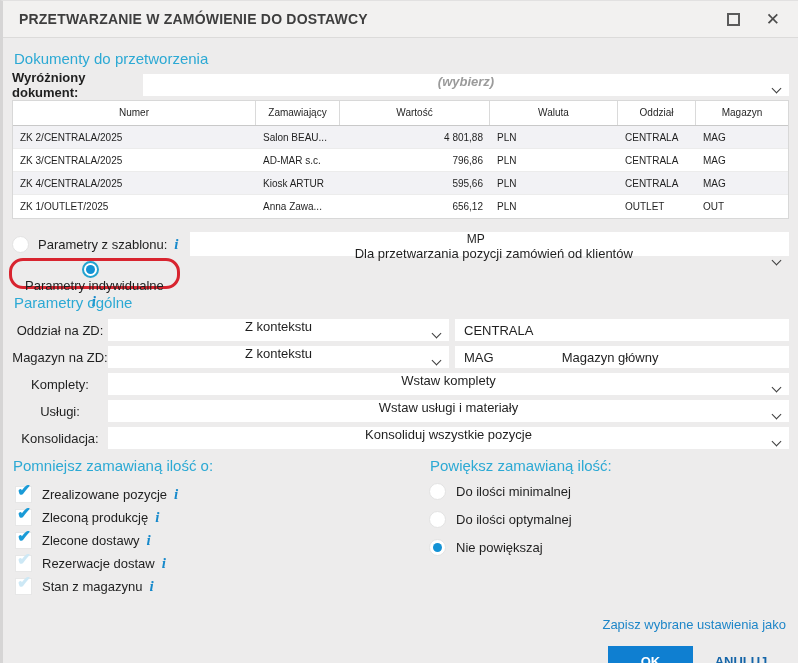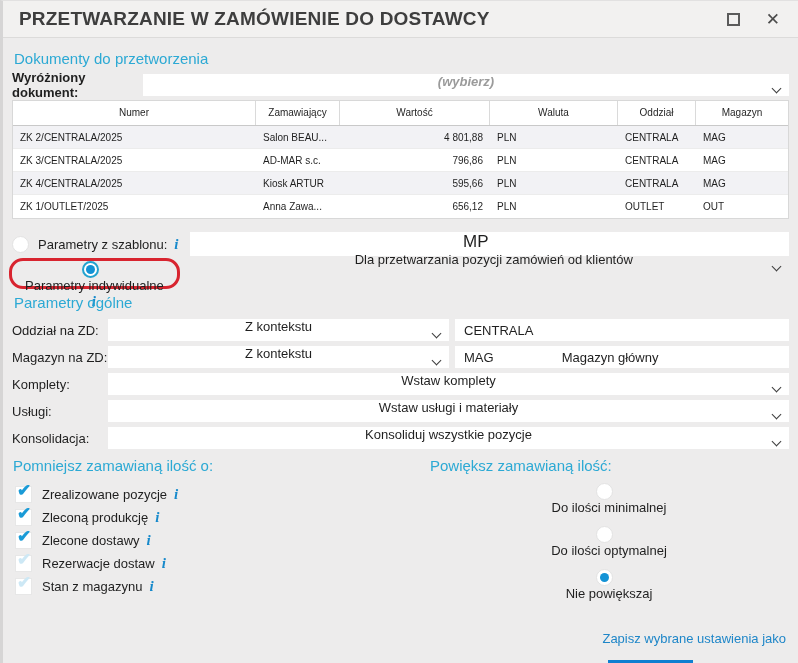--- a/index.html
+++ b/index.html
@@ -6,21 +6,21 @@
   * { box-sizing:border-box; }
   .dialog {
     position:relative; width:798px; height:663px;
     background:#edecec; overflow:hidden;
     border-left:3px solid #d6d5d5; border-top:1px solid #e2e1e1;
     font-family:"Liberation Sans", sans-serif; color:#1f1f1f;
   }
   
   .titlebar { height:37px; background:#f2f1f0; border-bottom:1px solid #dcdbda;
     display:flex; align-items:center; padding:0 18px 0 16px; }
-  .title { flex:1; font-size:19px; font-weight:bold; color:#3e3e3e; letter-spacing:.2px; }
+  .title { flex:1; font-size:14px; font-weight:bold; color:#3e3e3e; letter-spacing:.2px; }
   .win-controls { display:flex; align-items:center; gap:26px; }
   .maxbox { width:13px; height:13px; border:2px solid #5b5b5b; display:inline-block; cursor:pointer; }
   .closex { font-size:17px; color:#4c4c4c; line-height:1; cursor:pointer; }
   
   .content { padding:0 9px; }
   .section-h { color:#2ca9d4; font-size:15px; }
   .lbl { font-size:13px; }
   .combo { background:#fff; height:22px; display:flex; align-items:center; padding:0 9px; cursor:pointer;flex-direction:column; }
   .chev { width:7px; height:7px; border-right:1.6px solid #3d3d3d; border-bottom:1.6px solid #3d3d3d;
     transform:rotate(45deg); display:inline-block; margin-left:auto; margin-top:-4px; flex-shrink:0; }
@@ -42,48 +42,48 @@
   .tbody .trow:nth-child(odd) { background:#f2f2f5; }
   .tbody .trow:last-child { border-bottom:none; }
   .cell { padding:0 7px; overflow:hidden; white-space:nowrap; }
   .cell.num { text-align:right; }
   
   .mode-row1 { display:flex; align-items:center; margin-top:13px; height:24px; }
   .radio { width:17px; height:17px; border-radius:50%; background:#fff; border:1px solid #e3e3e3;
     display:inline-flex; align-items:center; justify-content:center; flex-shrink:0; cursor:pointer; }
   .mode-row1 .lbl { margin-left:9px; }
   .mode-row1 .combo { flex:1; margin-left:11px; height:24px; }
-  .tcode { font-size:17px; margin-right:27px; }
+  .tcode { font-size:12px; margin-right:27px; }
   .mode-row2 { margin-top:2px; height:31px; display:flex; align-items:center; }
   .red-box { display:inline-flex; align-items:center; border:3px solid #d8242f; border-radius:14px;
     height:31px; padding:0 13px 0 5px; margin-left:-3px;flex-direction:column; }
   .radio.sel-ring { border:2px solid #23a3cf; }
   .radio .dot { width:9px; height:9px; border-radius:50%; background:#1392d5; }
   .red-box .lbl { margin-left:8px; }
   
   #h-params { margin:5px 0 8px 2px; }
   .param-row { display:flex; align-items:center; height:22px; margin-bottom:5px; }
-  .plabel { width:96px; flex-shrink:0; font-size:13px; }
+  .plabel { width:96px; flex-shrink:0; font-size:13px;text-align:center; }
   .combo.mid { flex:0 0 341px; }
   .combo.wide { flex:1; }
   .value-box { flex:1; margin-left:6px; background:#fff; height:22px; display:flex;
     align-items:center; padding:0 9px; font-size:13px; }
   .vb2 { margin-left:68px; }
   
   .bottom-cols { display:flex; margin-top:8px; }
   .col-left { width:417px; }
   .col-right { flex:1; }
   .bottom-cols .section-h { margin:0 0 9px 1px; }
   .chk-item { display:flex; align-items:center; height:23px; cursor:pointer; }
   .chk { width:17px; height:17px; background:#fff; border:1px solid #e7e7e7; position:relative;
     margin:0 10px 0 3px; flex-shrink:0; }
   .chk .mark { position:absolute; left:1px; top:-7px; font-size:17px; font-weight:bold; color:#1a9bd7; }
   .chk.ghost .mark { color:#cde8f5; }
   .chk-label { font-size:13px; }
-  .radio-item { display:flex; align-items:center; margin-bottom:11px; cursor:pointer;flex-direction:column; }
+  .radio-item { display:flex; align-items:center; margin-bottom:11px; cursor:pointer; }
   .radio-item .radio { margin-right:10px; }
   .col-right .radio-item:first-of-type { margin-top:5px; }
   
   .save-row { text-align:right; padding-right:3px; margin-top:17px; }
   .save-link { color:#1e86c8; font-size:13px; cursor:pointer; }
   .btn-row { display:flex; justify-content:flex-end; align-items:center; margin-top:13px; padding-right:0; }
   .btn-ok { width:85px; height:31px; background:#0f7fd1; color:#fff; font-weight:bold;
     font-size:13px; border:none; cursor:pointer; font-family:inherit; }
   .btn-cancel { background:none; border:none; color:#1565a8; font-weight:bold; font-size:13px;
     width:96px; text-align:center; cursor:pointer; font-family:inherit; }

